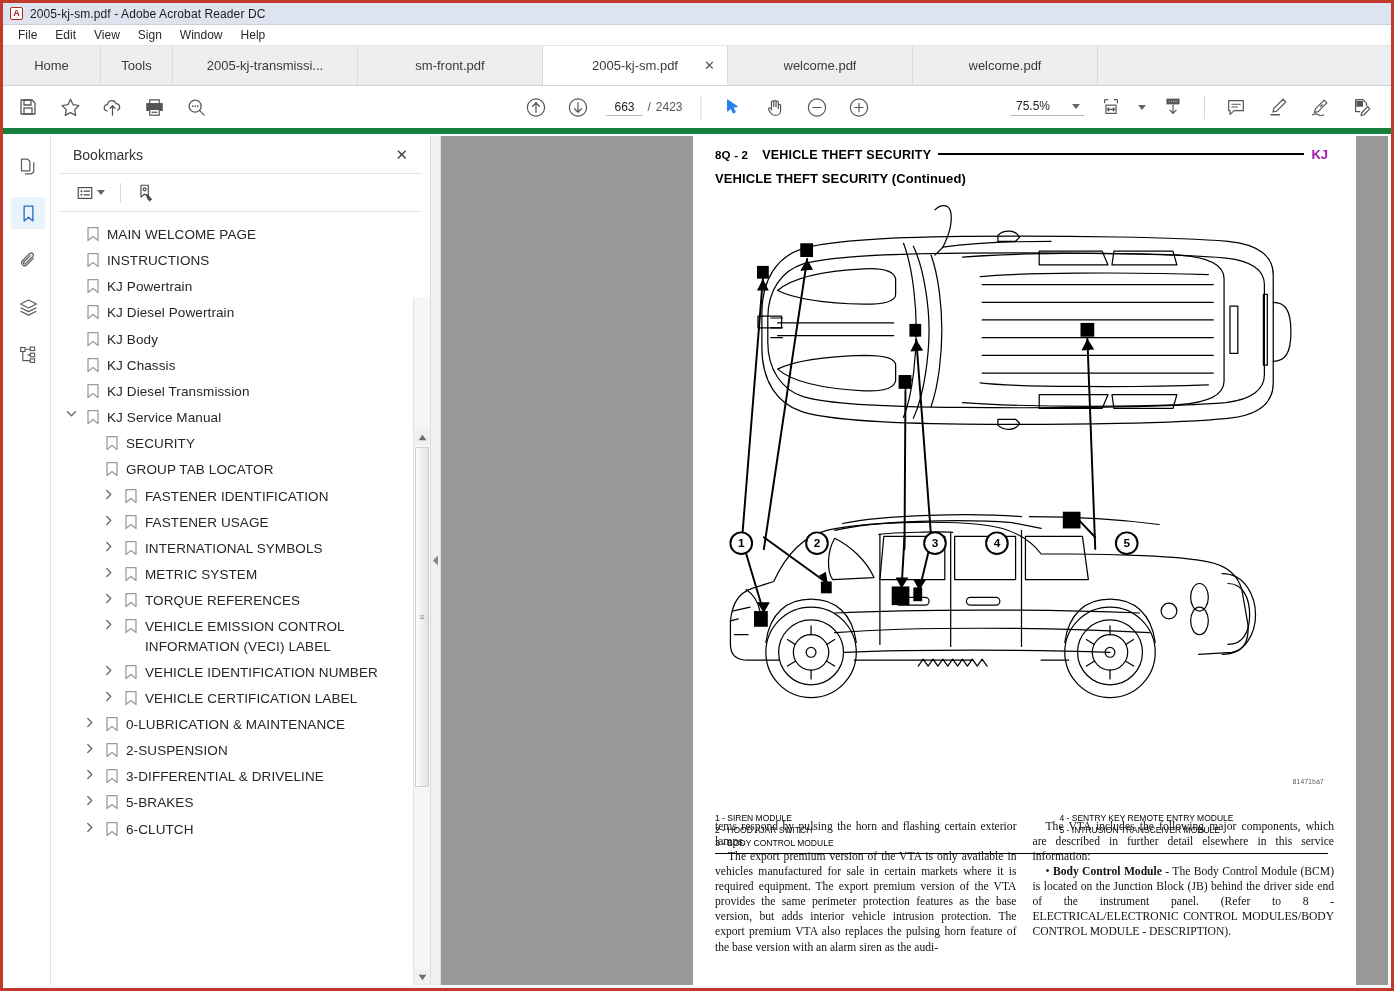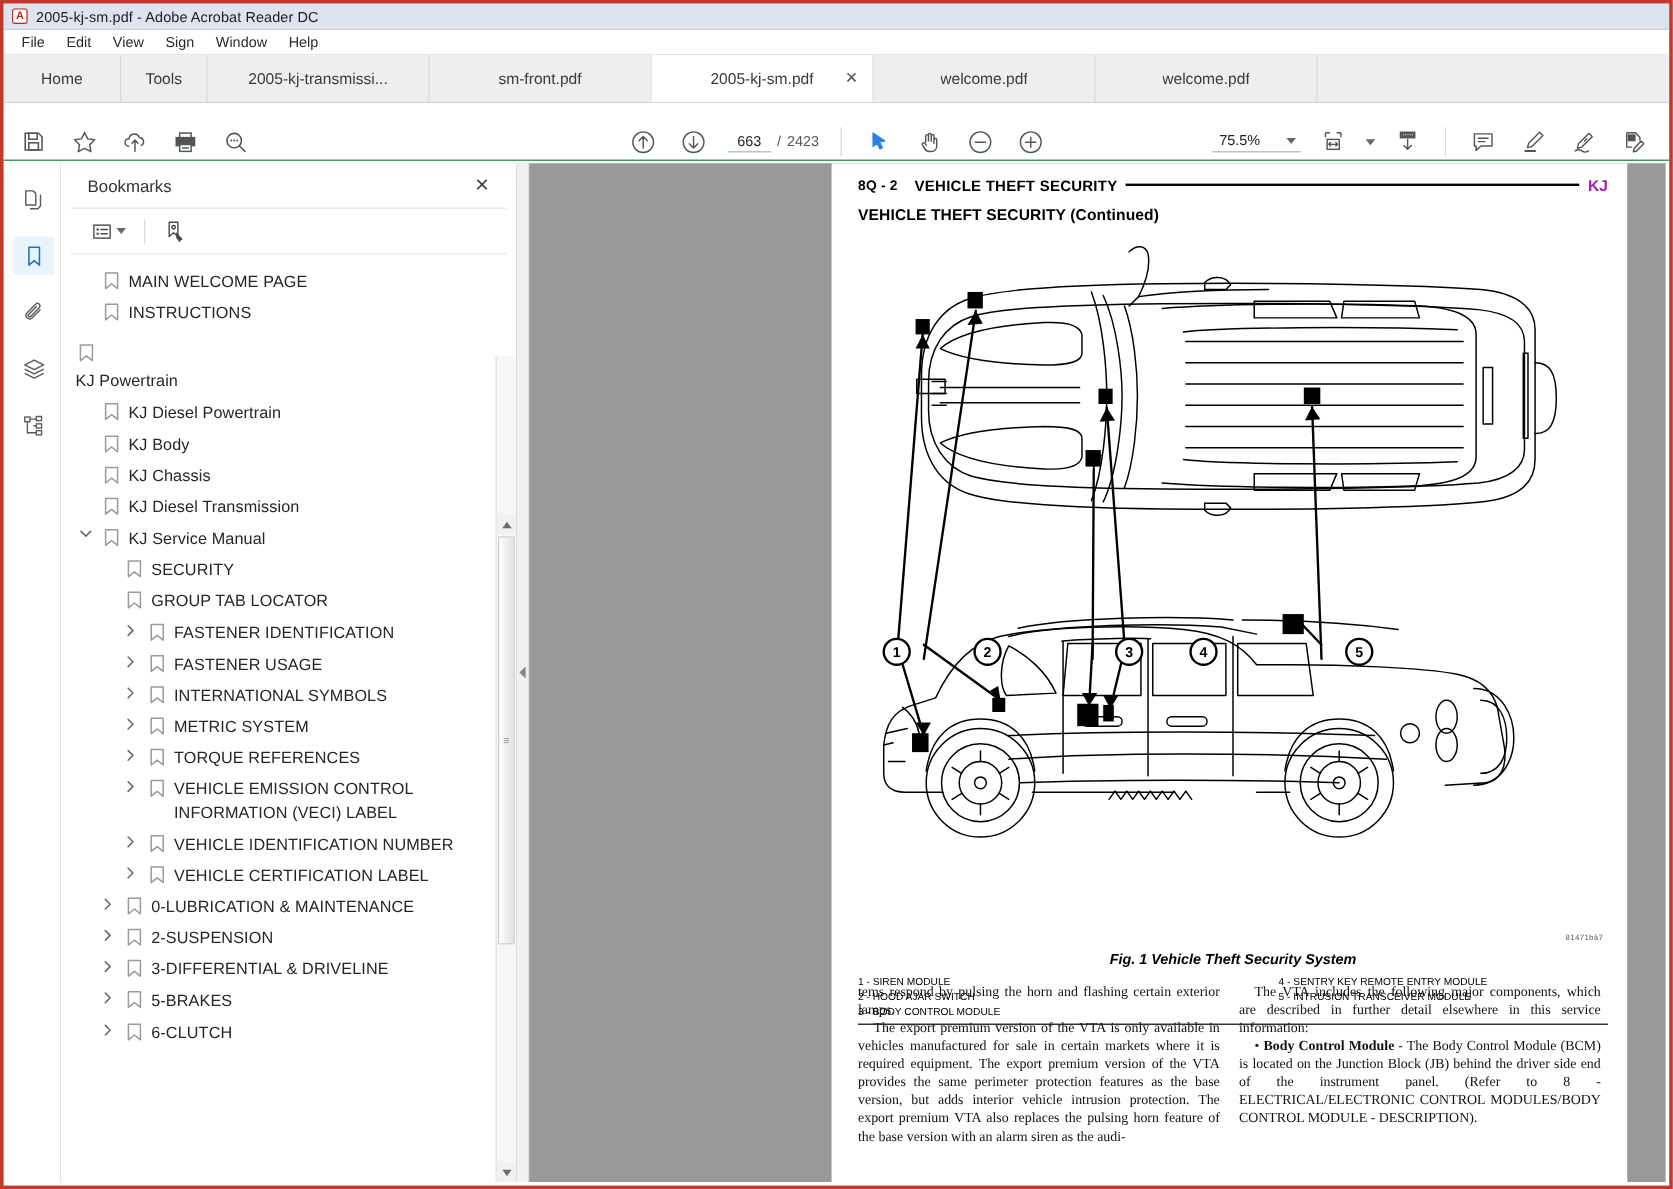--- a/index.html
+++ b/index.html
@@ -68,22 +68,22 @@
   }
   .tab-close {
     position:absolute; right:12px; top:50%; transform:translateY(-50%);
     font-size:13px; color:#555; line-height:1; cursor:pointer;
   }
   .tab-spacer { flex:1; background:#eceef0; }
 
   
   .toolbar {
     height:48px; background:#ffffff;
-    display:flex; align-items:flex-end;
-    border-bottom:1px solid #15803d;
+    display:flex; align-items:center;
+    border-bottom:6px solid #15803d;
     position:relative;
   }
   .tb-left { display:flex; align-items:center; padding-left:10px; gap:12px; }
   .tb-center {
     position:absolute; left:50%; transform:translateX(-50%);
     display:flex; align-items:center; gap:12px;
   }
   .tb-right {
     position:absolute; right:14px;
     display:flex; align-items:center; gap:12px;
@@ -202,21 +202,21 @@
   }
 
   
   .docview {
     flex:1; background:#999999; position:relative; overflow:hidden;
   }
   .page {
     position:absolute; left:252px; top:0; width:663px; height:100%;
     background:#ffffff;
   }
-  .page-inner { position:relative; width:100%; height:100%; padding:11px 16px 0 22px; }
+  .page-inner { position:relative; width:100%; height:100%; padding:11px 28px 0 22px; }
 
   
   .pg-head { display:flex; align-items:center; gap:0; }
   .pg-head-num { font-size:11.5px; font-weight:bold; color:#000; letter-spacing:.2px; }
   .pg-head-title { font-size:12.5px; font-weight:bold; color:#000; margin-left:14px; letter-spacing:.2px; }
   .pg-head-rule { flex:1; height:2px; background:#000; margin:0 7px 1px 7px; }
   .pg-head-kj { font-size:13px; font-weight:bold; color:#a21caf; }
   .pg-sub {
     font-size:13px; font-weight:bold; color:#000; margin-top:9px; letter-spacing:.1px;
   }
@@ -505,21 +505,21 @@
             </div>
             <div class="bm-row" style="padding-left: 12px;">
               <span class="bm-arrow"></span>
               <span class="bm-bmicon">
                 <svg width="14" height="16" viewBox="0 0 14 16" fill="none" stroke="#9a9a9a" stroke-width="1.25">
                   <path d="M2 1.5h10v13l-5-4-5 4z" stroke-linejoin="round"></path>
                 </svg>
               </span>
               <span class="bm-text">INSTRUCTIONS</span>
             </div>
-            <div class="bm-row" style="padding-left: 12px; flex-direction: column;">
+            <div class="bm-row" style="padding-left: 12px;">
               <span class="bm-arrow"></span>
               <span class="bm-bmicon">
                 <svg width="14" height="16" viewBox="0 0 14 16" fill="none" stroke="#9a9a9a" stroke-width="1.25">
                   <path d="M2 1.5h10v13l-5-4-5 4z" stroke-linejoin="round"></path>
                 </svg>
               </span>
               <span class="bm-text">KJ Powertrain</span>
             </div>
             <div class="bm-row" style="padding-left: 12px;">
               <span class="bm-arrow"></span>
@@ -936,21 +936,20 @@
               <g font-family="Liberation Sans, sans-serif" font-size="12" font-weight="bold" text-anchor="middle" fill="#000">
                 <text x="25" y="353">1</text>
                 <text x="102" y="353">2</text>
                 <text x="222" y="353">3</text>
                 <text x="285" y="353">4</text>
                 <text x="417" y="353">5</text>
               </g>
             </svg>
 
             <div class="fig-code">81471bá7</div>
-            <div class="fig-caption">Fig. 1 Vehicle Theft Security System</div>
 
             <div class="fig-legend">
               <div class="legend-col">
                 <div>1 - SIREN MODULE</div>
                 <div>2 - HOOD AJAR SWITCH</div>
                 <div>3 - BODY CONTROL MODULE</div>
               </div>
               <div class="legend-col right">
                 <div>4 - SENTRY KEY REMOTE ENTRY MODULE</div>
                 <div>5 - INTRUSION TRANSCEIVER MODULE</div>

